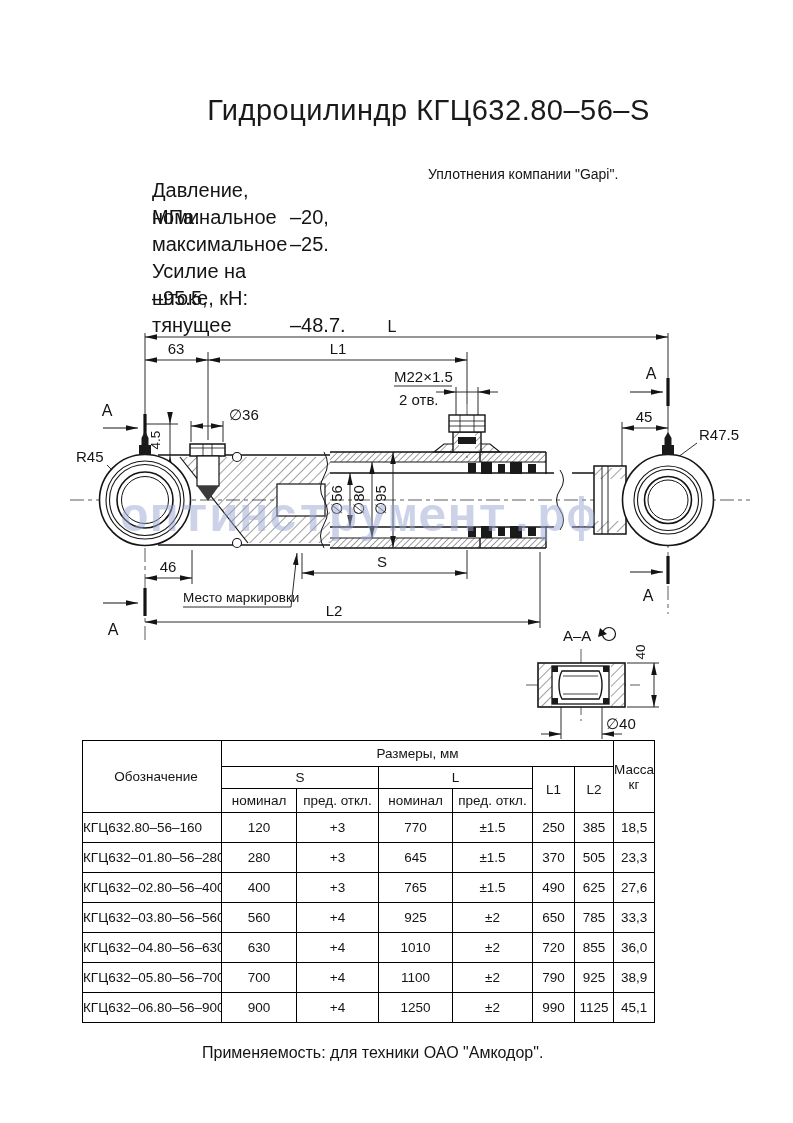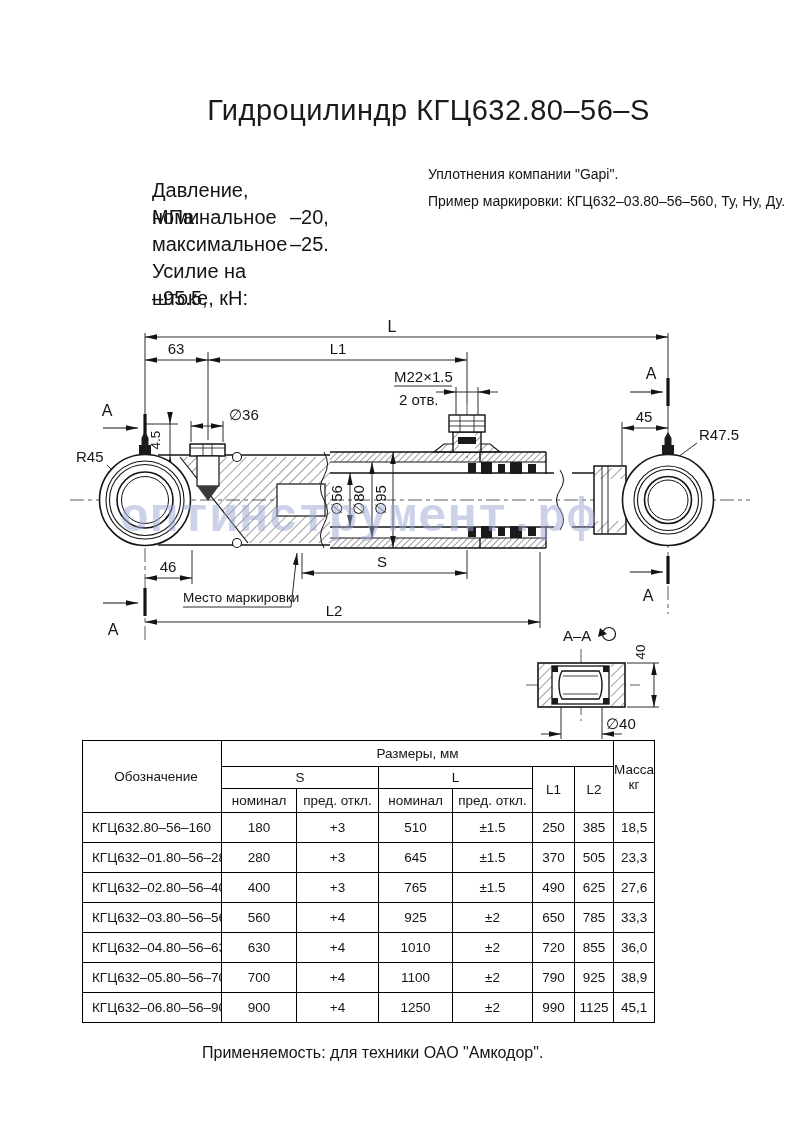--- a/index.html
+++ b/index.html
@@ -12,21 +12,21 @@
   #spec-right{left:396px;top:161px;font-size:14px;}
   #spec-right .row{height:27px;line-height:27px;white-space:nowrap;}
   #watermark{left:88px;top:491px;font-size:48px;font-weight:700;letter-spacing:1px;
              color:#9aa6d2;opacity:.5;white-space:nowrap;z-index:5;font-family:Liberation Mono, monospace;}
   svg{position:absolute;left:0;top:0;z-index:2;}
   svg text{font-family:"Liberation Sans",sans-serif;fill:#141414;}
   .t15{font-size:15px;} .t14{font-size:13.5px;} .t16{font-size:16px;}
   #spec-table{position:absolute;left:82px;top:740px;border-collapse:collapse;table-layout:fixed;width:572px;z-index:6;}
   #spec-table td,#spec-table th{border:1.4px solid #000;font-weight:normal;font-size:13.5px;
       text-align:center;vertical-align:middle;padding:0;overflow:hidden;white-space:nowrap;}
-  #spec-table .des{text-align:left;padding-left:9px;}
+  #spec-table .des{text-align:left;}
   #spec-table tr.h1{height:26px;} #spec-table tr.h2{height:22px;} #spec-table tr.h3{height:24px;}
   #spec-table tr.d{height:30px;}
   #footer-note{left:170px;top:1044px;font-size:16px;}
 </style>
 </head>
 <body>
 
 <div id="title" class="abs">Гидроцилиндр КГЦ632.80–56–S</div>
 
 <div id="spec-left" class="abs">
@@ -42,25 +42,28 @@
       <span class="lab">максимальное</span>
       <span>–25.</span>
     </div>
   <div class="row">
       <span class="lab">Усилие на штоке, кН:</span>
       <span></span>
     </div>
   <div class="row">
       <span>–95.5,</span>
     </div>
+  <div class="row">
+      <span class="lab">тянущее</span>
+      <span>–48.7.</span>
+    </div>
 </div>
 
 <div id="spec-right" class="abs">
   <div class="row">Уплотнения компании "Gapi".</div>
-  <div class="row">Пример маркировки: КГЦ632–03.80–56–560, Ту, Ну, Ду.</div>
 </div>
 
 <svg width="793" height="1123" viewBox="0 0 793 1123">
   <defs>
     <marker id="ar" viewBox="0 0 12 7" refX="12" refY="3.5" markerWidth="12" markerHeight="7" orient="auto-start-reverse" markerUnits="userSpaceOnUse">
       <path d="M0,0.7 L12,3.5 L0,6.3 Z" fill="#141414"></path>
     </marker>
     <pattern id="hatch" width="7" height="7" patternUnits="userSpaceOnUse" patternTransform="rotate(45)">
       <line x1="0" y1="0" x2="0" y2="7" stroke="#2a2a2a" stroke-width="0.9"></line>
     </pattern>
@@ -294,23 +297,23 @@
     <th rowspan="2">L2</th>
   </tr>
   <tr class="h3">
     <th>номинал</th>
     <th>пред. откл.</th>
     <th>номинал</th>
     <th>пред. откл.</th>
   </tr>
   <tr class="d">
     <td class="des">КГЦ632.80–56–160</td>
-    <td>180</td>
+    <td>120</td>
     <td>+3</td>
-    <td>510</td>
+    <td>770</td>
     <td>±1.5</td>
     <td>250</td>
     <td>385</td>
     <td>18,5</td>
   </tr>
   <tr class="d">
     <td class="des">КГЦ632–01.80–56–280</td>
     <td>280</td>
     <td>+3</td>
     <td>645</td>

